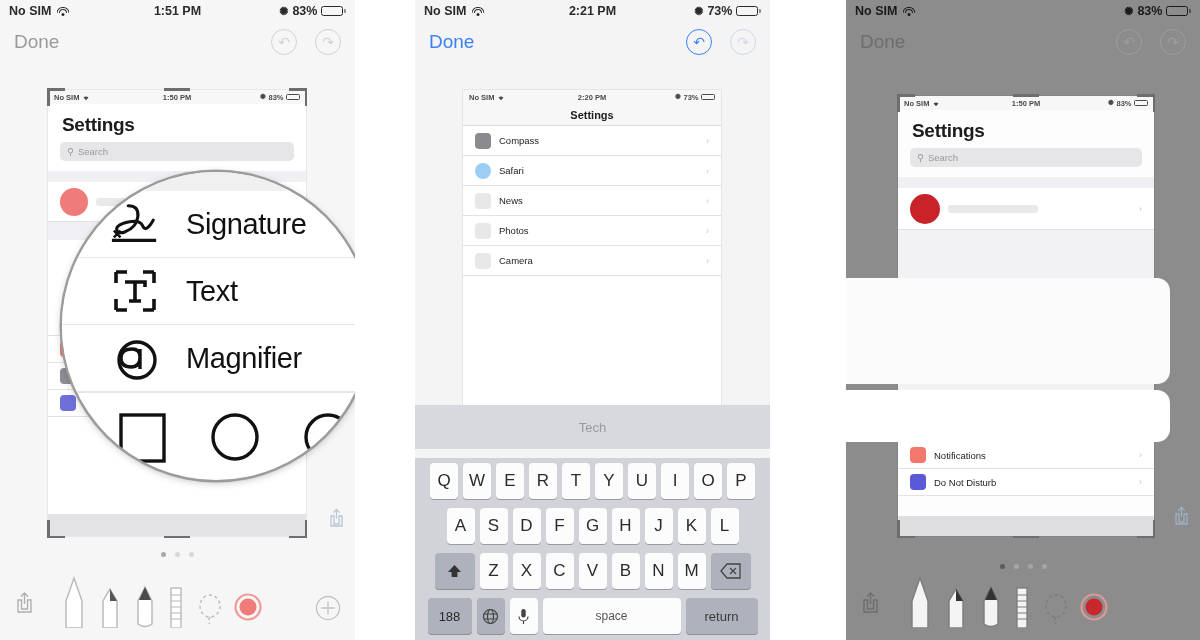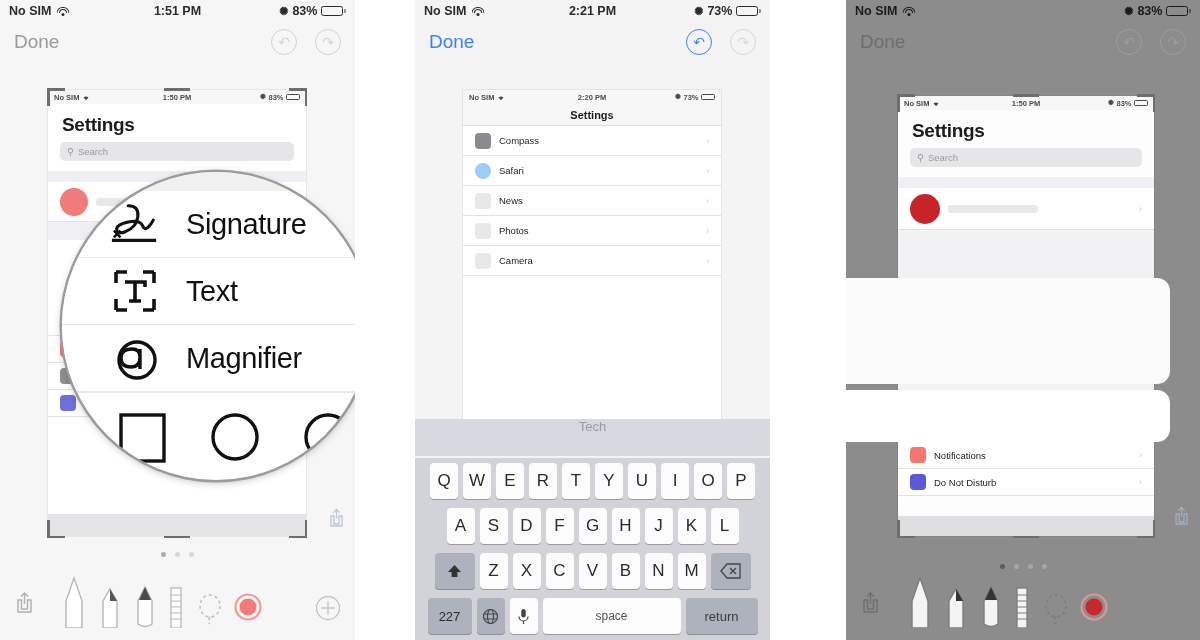--- a/index.html
+++ b/index.html
@@ -417,21 +417,21 @@
           <span class="set-chev">›</span>
         </div>
         <div class="set-row" style="height:30px">
           <span class="set-ico" style="background:#e8e8ea"></span>
           <span>Camera</span>
           <span class="set-chev">›</span>
         </div>
       </div>
     </div>
 
-    <div style="position:absolute;left:0;right:0;top:419px;height:37px;background:#d7d9de;display:flex;align-items:flex-start;justify-content:center;font-size:13px;color:#9a9aa1">
+    <div style="position:absolute;left:0;right:0;top:405px;height:44px;background:#d7d9de;display:flex;align-items:center;justify-content:center;font-size:13px;color:#9a9aa1">
       <span>Tech</span>
     </div>
 
     <div class="kbd">
       <div class="krow">
         <span class="key">Q</span>
         <span class="key">W</span>
         <span class="key">E</span>
         <span class="key">R</span>
         <span class="key">T</span>
@@ -466,21 +466,21 @@
         <span class="key">N</span>
         <span class="key">M</span>
         <span class="key wide dark">
           <svg width="22" height="16" viewBox="0 0 22 16">
               <path d="M7 1 h13 v14 H7 L1 8 Z" fill="none" stroke="#444" stroke-width="1.3"></path>
               <path d="M10 5 l6 6 M16 5 l-6 6" stroke="#444" stroke-width="1.3"></path>
             </svg>
         </span>
       </div>
       <div class="krow" style="margin-bottom:2px">
-        <span class="key num dark">227</span>
+        <span class="key num dark">188</span>
         <span class="key dark">
           <svg width="17" height="17" viewBox="0 0 17 17">
               <circle cx="8.5" cy="8.5" r="7" fill="none" stroke="#444" stroke-width="1.2"></circle>
               <ellipse cx="8.5" cy="8.5" rx="3" ry="7" fill="none" stroke="#444" stroke-width="1.2"></ellipse>
               <path d="M1.7 6 h13.6 M1.7 11 h13.6" stroke="#444" stroke-width="1.2"></path>
             </svg>
         </span>
         <span class="key">
           <svg width="13" height="17" viewBox="0 0 13 17">
               <rect x="4.3" y="1" width="4.4" height="8.5" rx="2.2" fill="#444"></rect>

